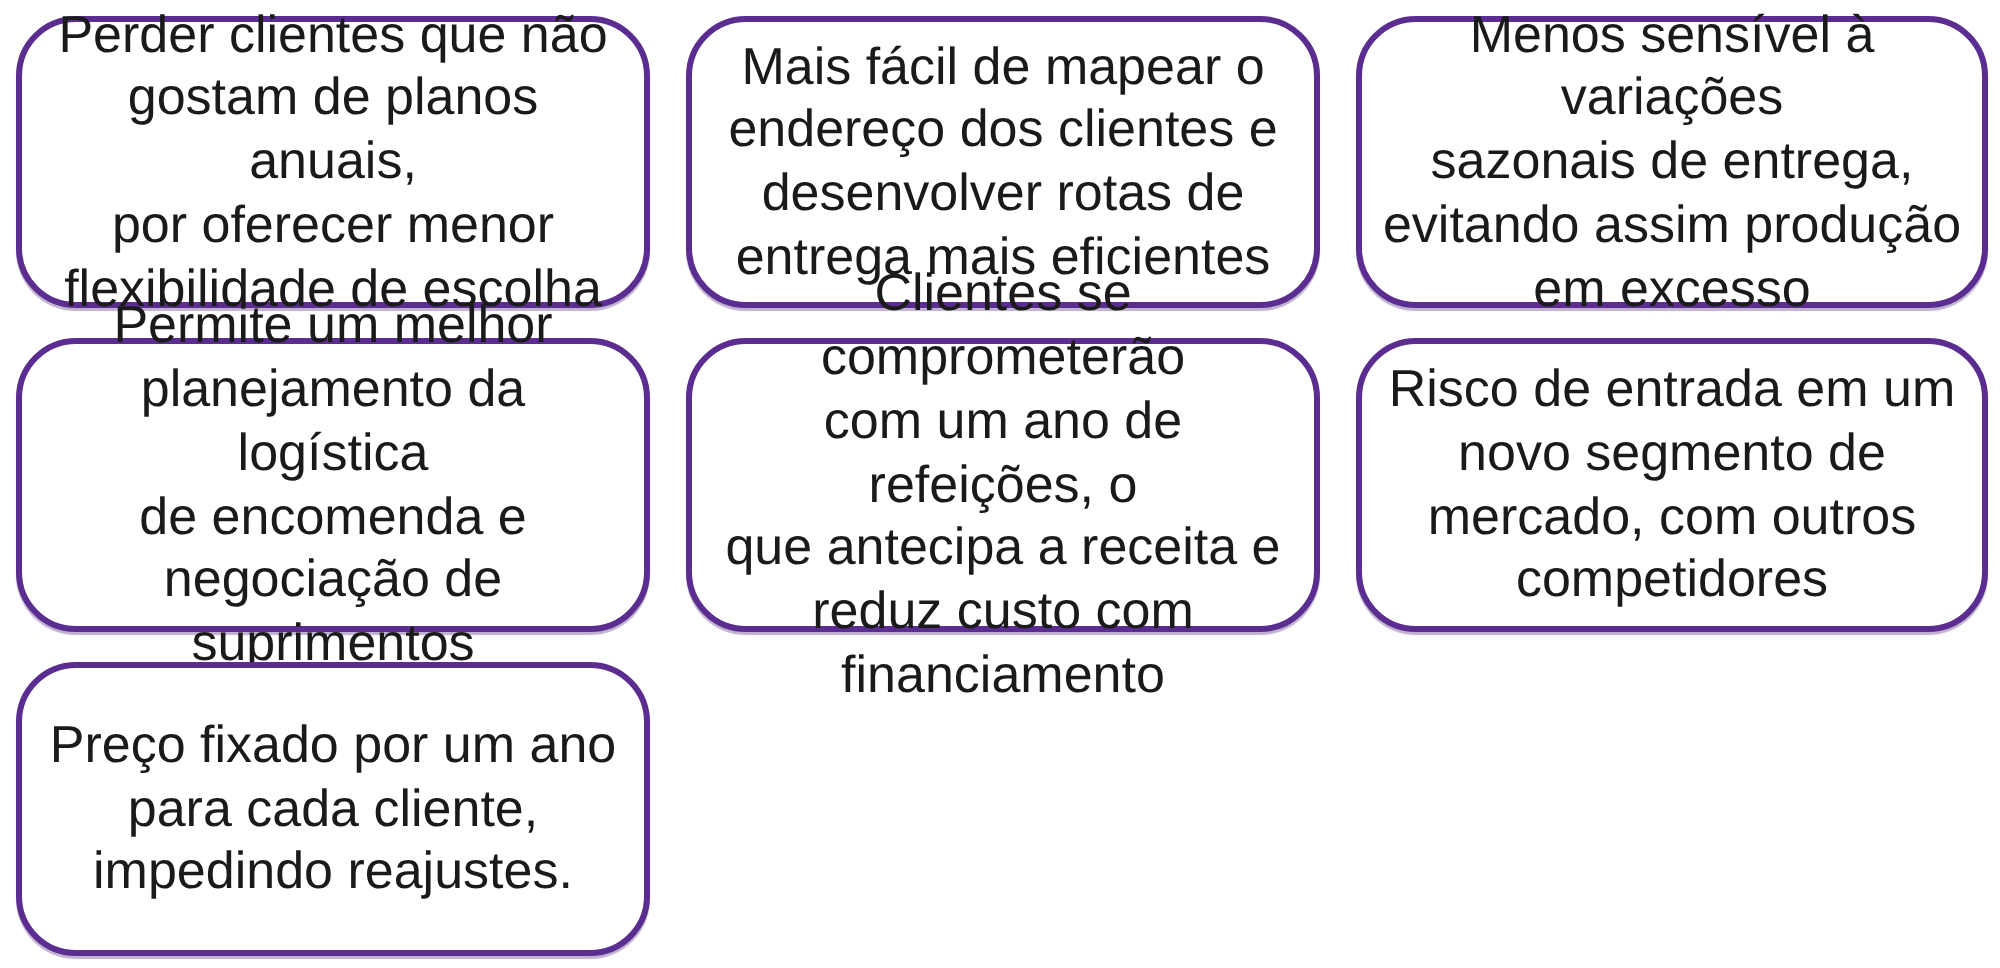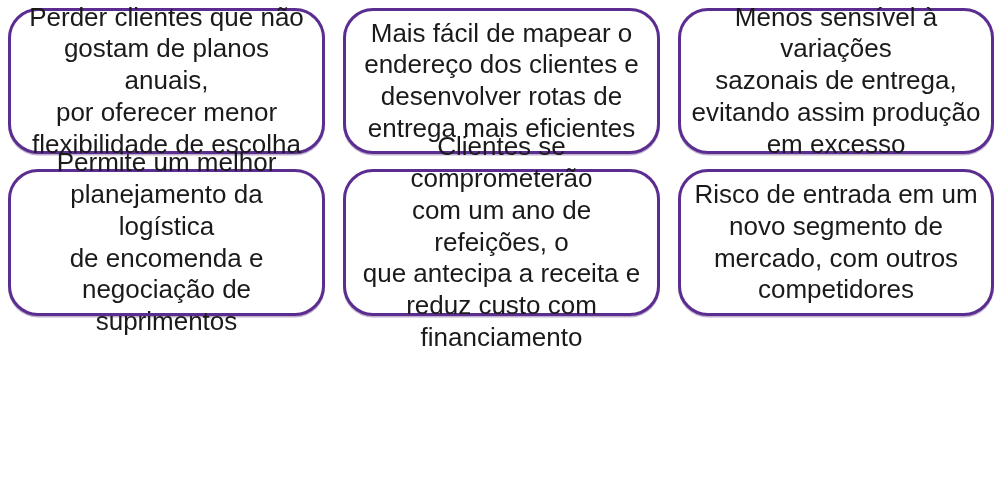--- a/index.html
+++ b/index.html
@@ -87,14 +87,19 @@
 financiamento</div>
   </div>
 
   <div class="card">
     <div class="card-text">Risco de entrada em um
 novo segmento de
 mercado, com outros
 competidores</div>
   </div>
 
+  <div class="card">
+    <div class="card-text">Preço fixado por um ano
+para cada cliente,
+impedindo reajustes.</div>
+  </div>
 
 </div>
 
 </body></html>

